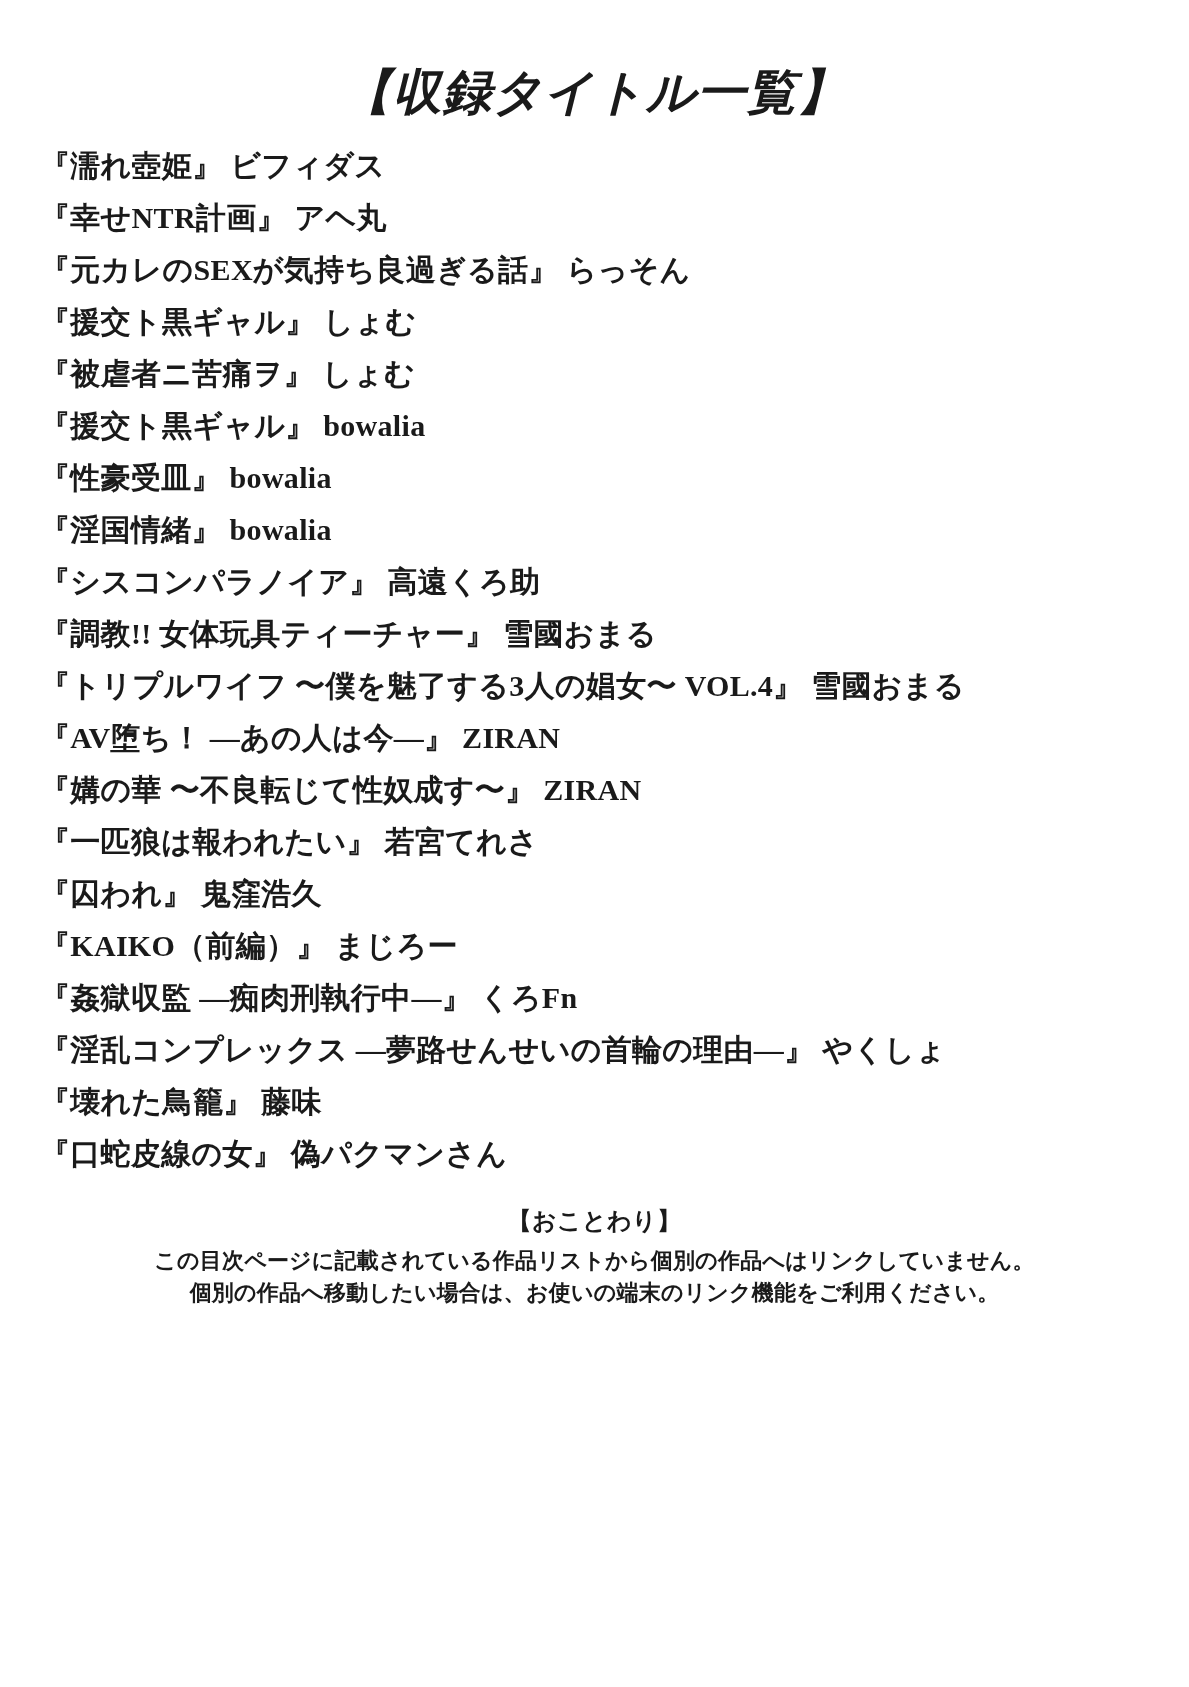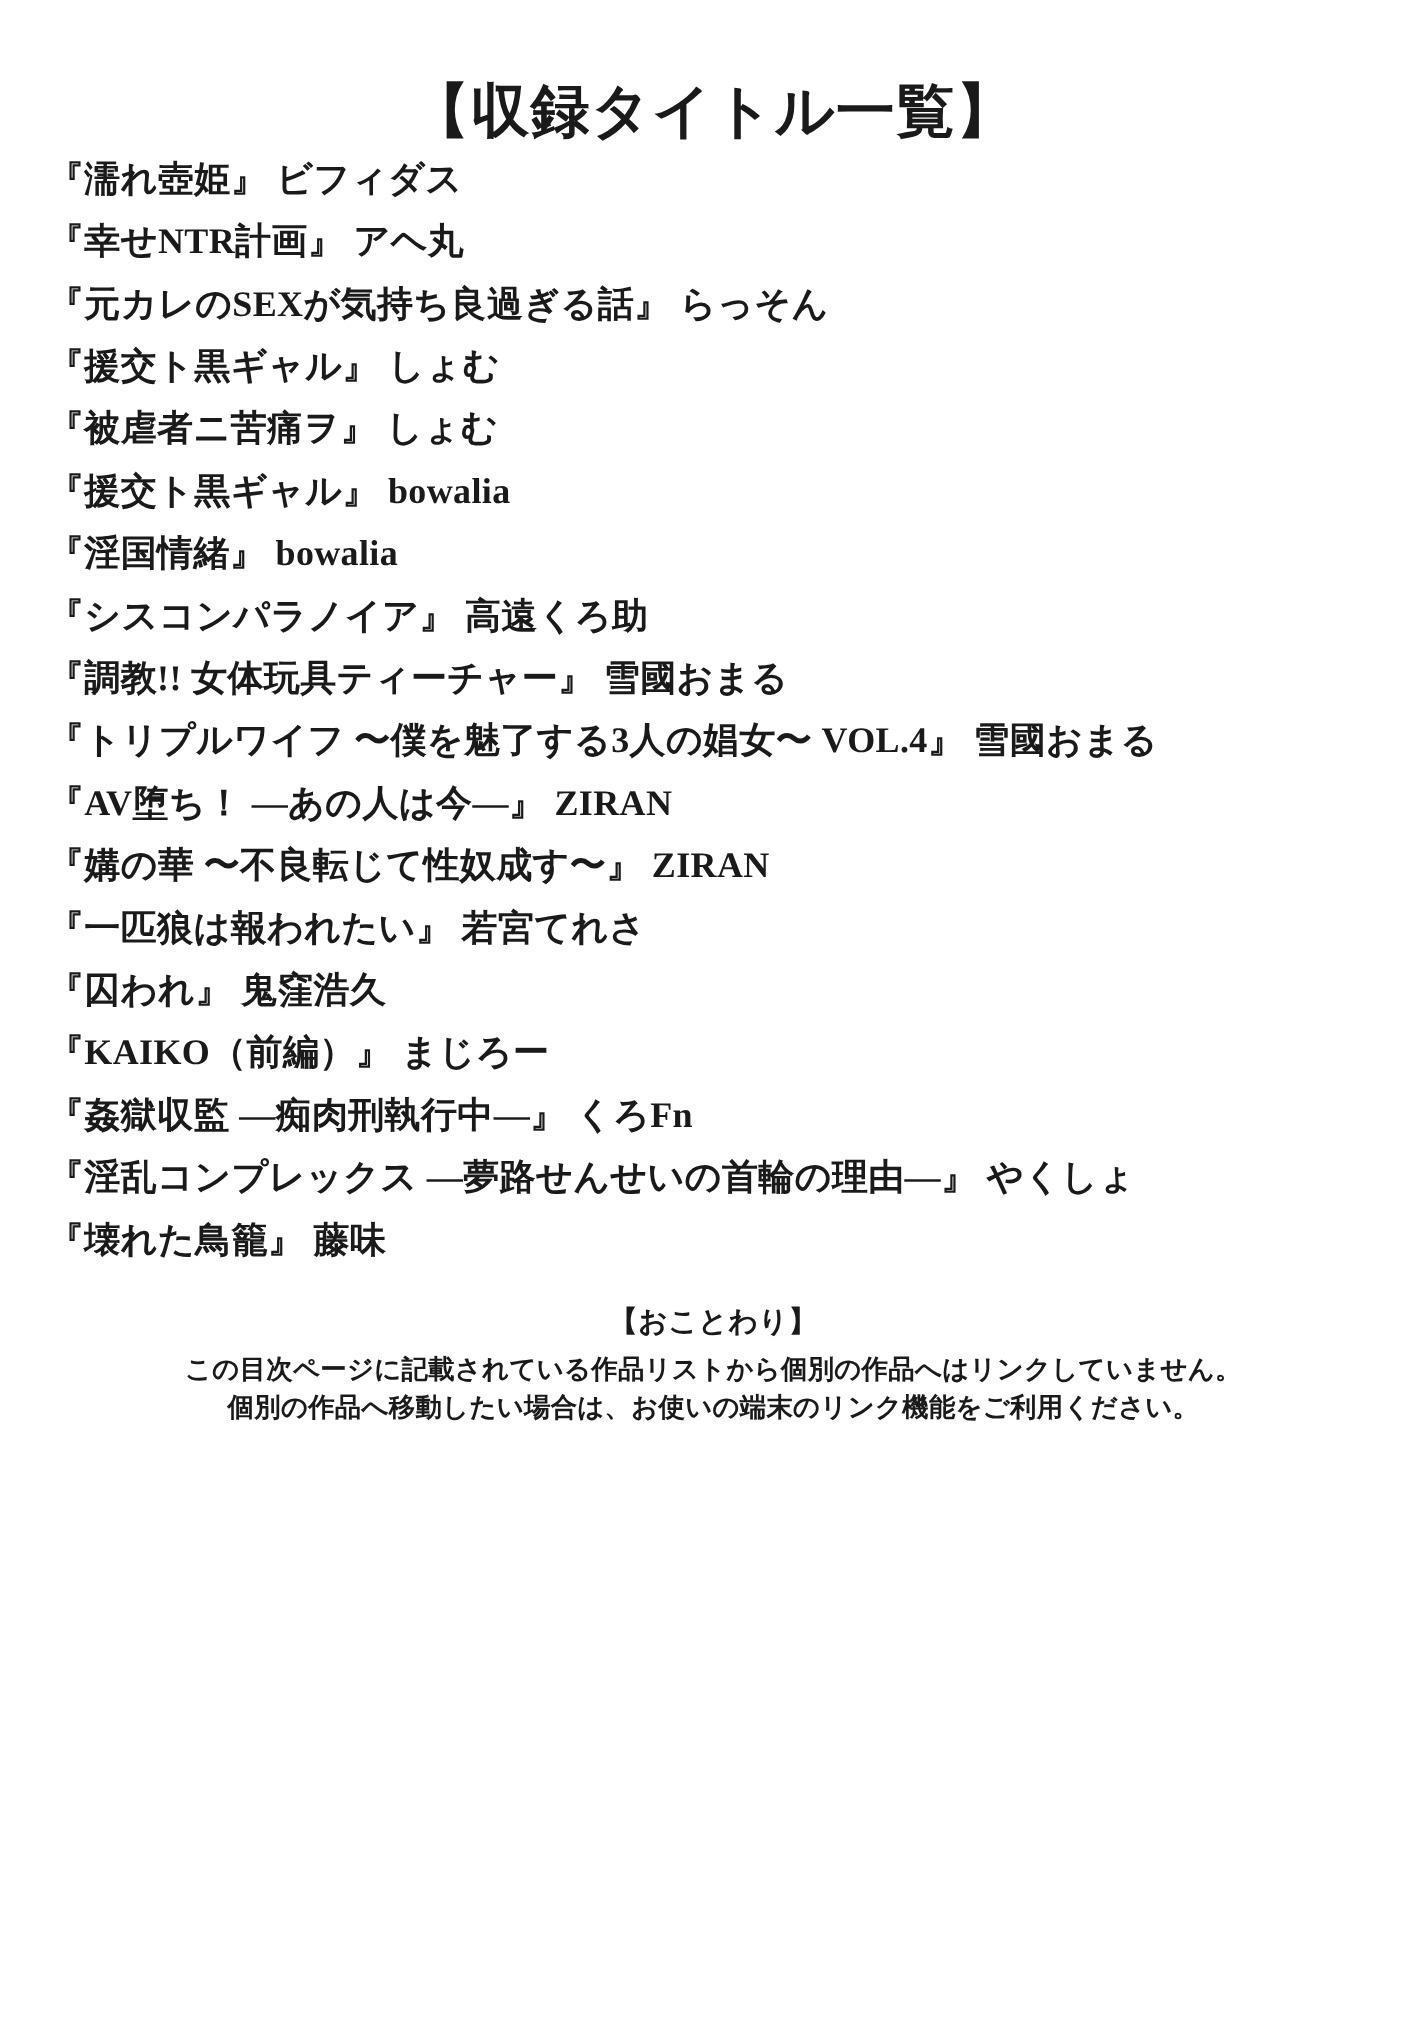--- a/index.html
+++ b/index.html
@@ -20,24 +20,25 @@
     box-sizing: border-box;
     padding: 46px 40px 20px 40px;
     display: flex;
     flex-direction: column;
     align-items: center;
   }
   .page-title {
     font-size: 49px;
     font-weight: bold;
     letter-spacing: 0.02em;
-    margin: 18px 0 12px 0;
+    margin: 18px 0 28px 0;
     text-align: right;
     line-height: 1.2;
     white-space: nowrap;
+    font-style: italic;
   }
   .toc-list {
     width: 100%;
     display: flex;
     flex-direction: column;
     align-items: flex-start;
   }
   .toc-entry {
     font-size: 30px;
     font-weight: bold;
@@ -72,32 +73,34 @@
 
   <h1 class="page-title">【収録タイトル一覧】</h1>
 
   <div class="toc-list">
     <div class="toc-entry">『濡れ壺姫』 ビフィダス</div>
     <div class="toc-entry">『幸せNTR計画』 アヘ丸</div>
     <div class="toc-entry">『元カレのSEXが気持ち良過ぎる話』 らっそん</div>
     <div class="toc-entry">『援交ト黒ギャル』 しょむ</div>
     <div class="toc-entry">『被虐者ニ苦痛ヲ』 しょむ</div>
     <div class="toc-entry">『援交ト黒ギャル』 bowalia</div>
+    <div class="toc-entry">『性豪受皿』 bowalia</div>
     <div class="toc-entry">『淫国情緒』 bowalia</div>
     <div class="toc-entry">『シスコンパラノイア』 高遠くろ助</div>
     <div class="toc-entry">『調教!! 女体玩具ティーチャー』 雪國おまる</div>
     <div class="toc-entry">『トリプルワイフ 〜僕を魅了する3人の娼女〜 VOL.4』 雪國おまる</div>
     <div class="toc-entry">『AV堕ち！ ―あの人は今―』 ZIRAN</div>
     <div class="toc-entry">『媾の華 〜不良転じて性奴成す〜』 ZIRAN</div>
     <div class="toc-entry">『一匹狼は報われたい』 若宮てれさ</div>
     <div class="toc-entry">『囚われ』 鬼窪浩久</div>
     <div class="toc-entry">『KAIKO（前編）』 まじろー</div>
     <div class="toc-entry">『姦獄収監 ―痴肉刑執行中―』 くろFn</div>
     <div class="toc-entry">『淫乱コンプレックス ―夢路せんせいの首輪の理由―』 やくしょ</div>
     <div class="toc-entry">『壊れた鳥籠』 藤味</div>
+    <div class="toc-entry">『口蛇皮線の女』 偽パクマンさん</div>
   </div>
 
   <div class="notice">
     <div class="notice-heading">【おことわり】</div>
     <div class="notice-line">この目次ページに記載されている作品リストから個別の作品へはリンクしていません。</div>
     <div class="notice-line">個別の作品へ移動したい場合は、お使いの端末のリンク機能をご利用ください。</div>
   </div>
 
 </div>
 

